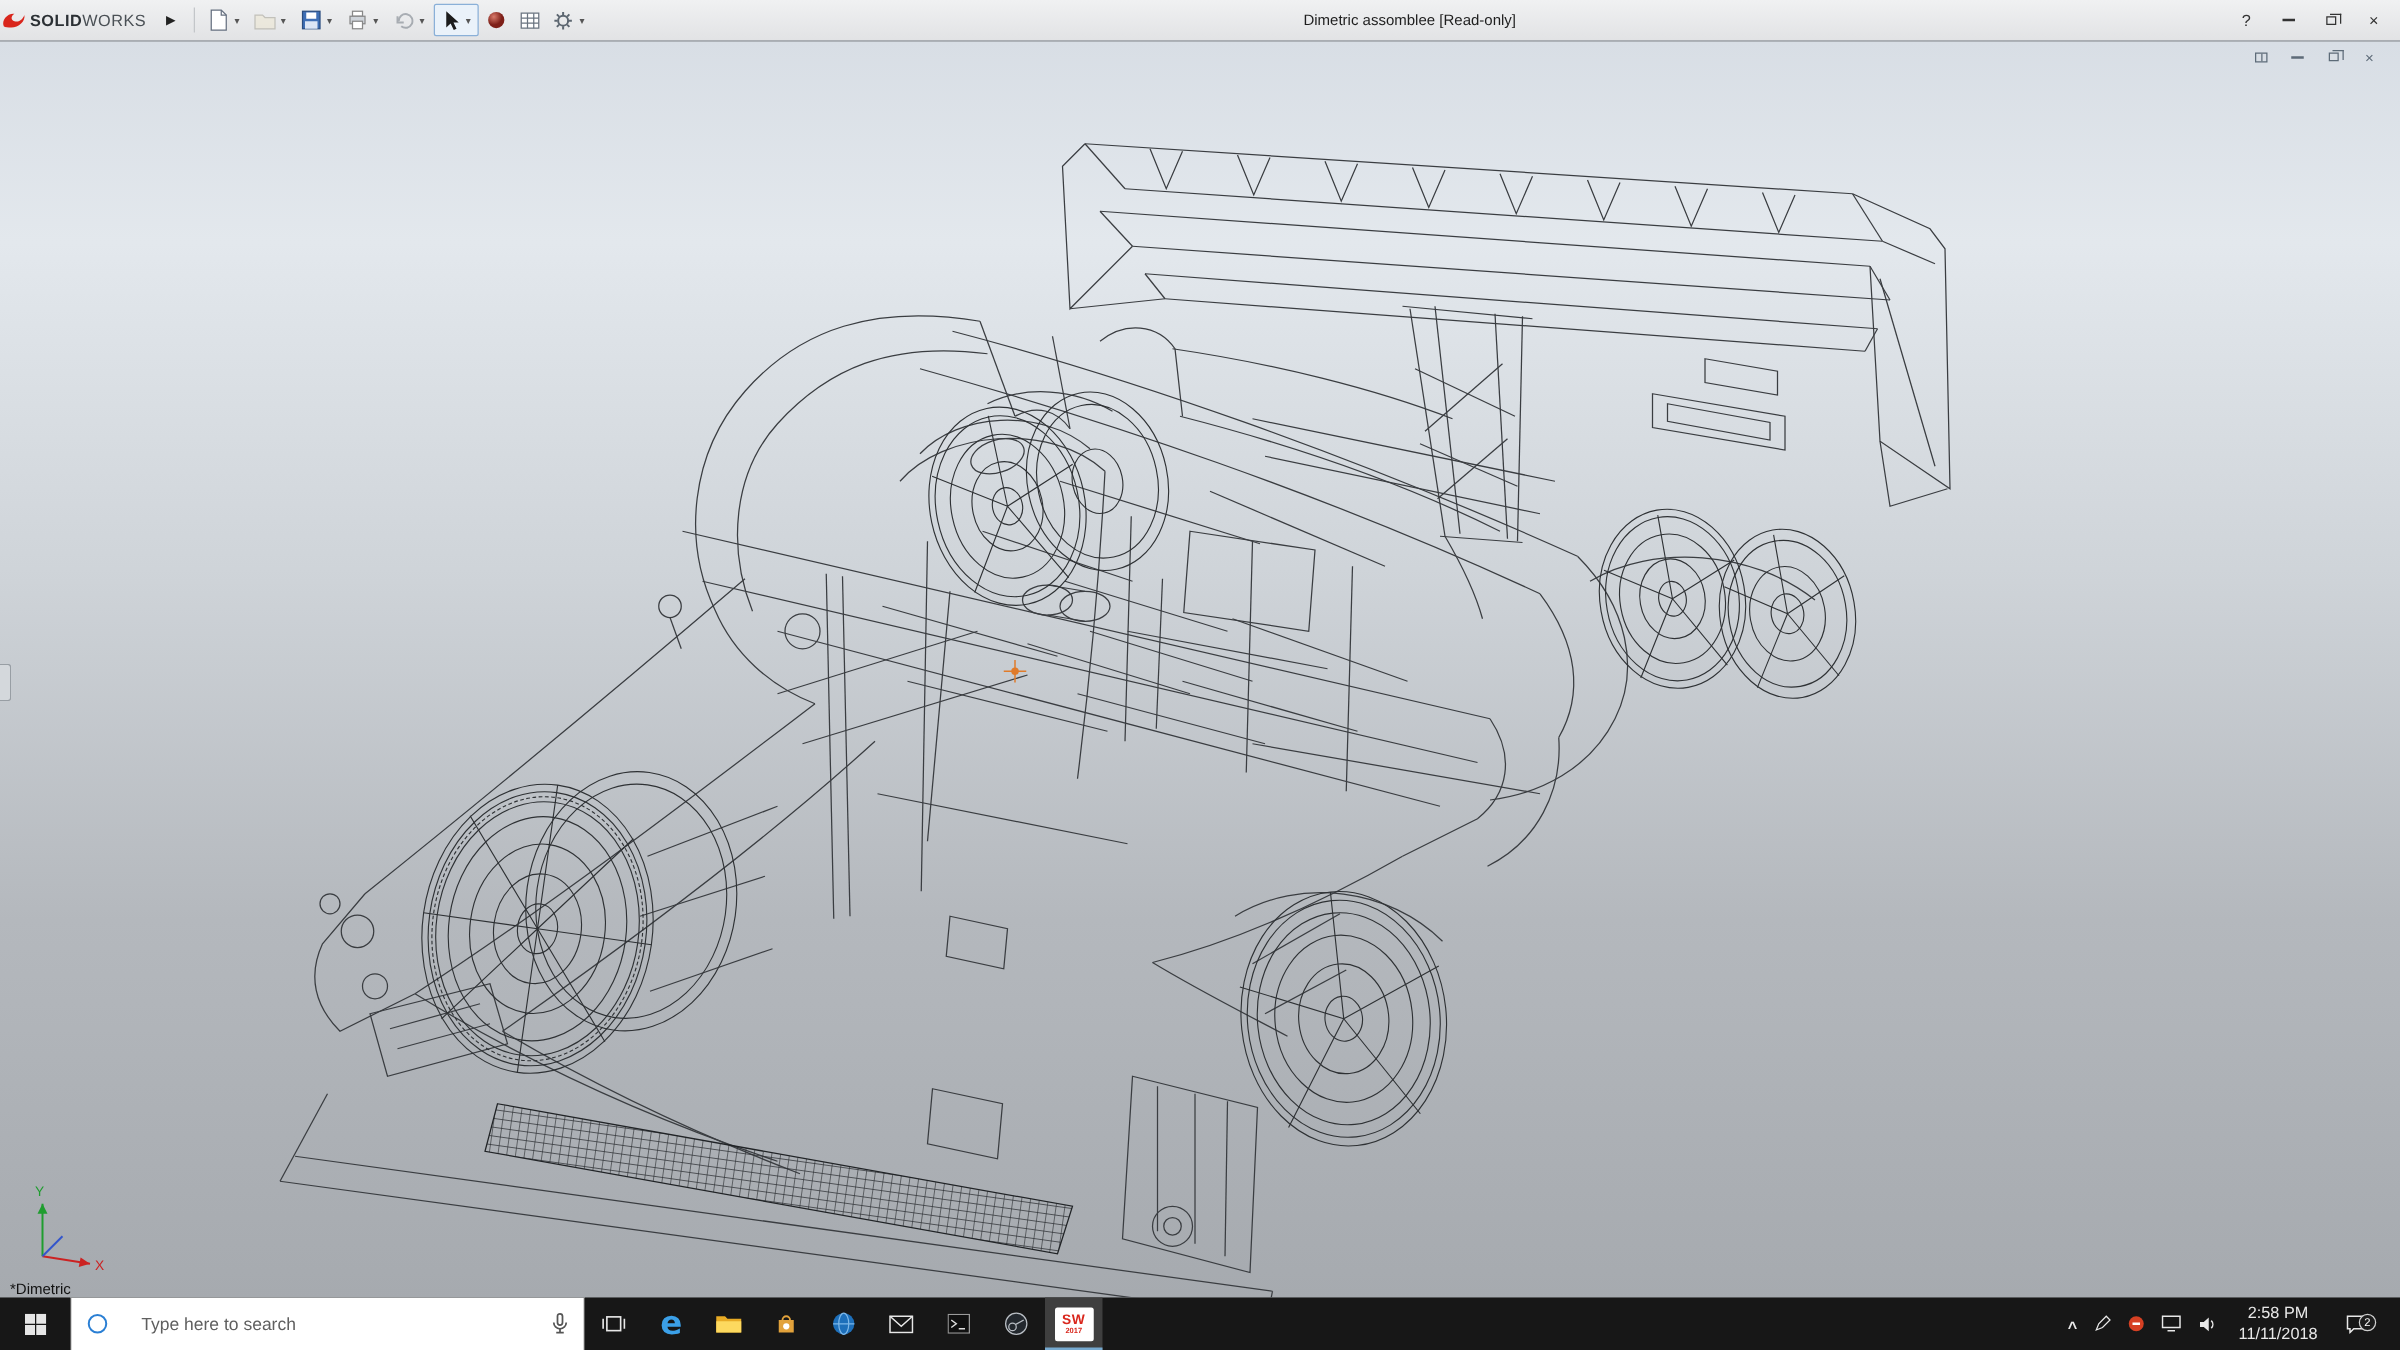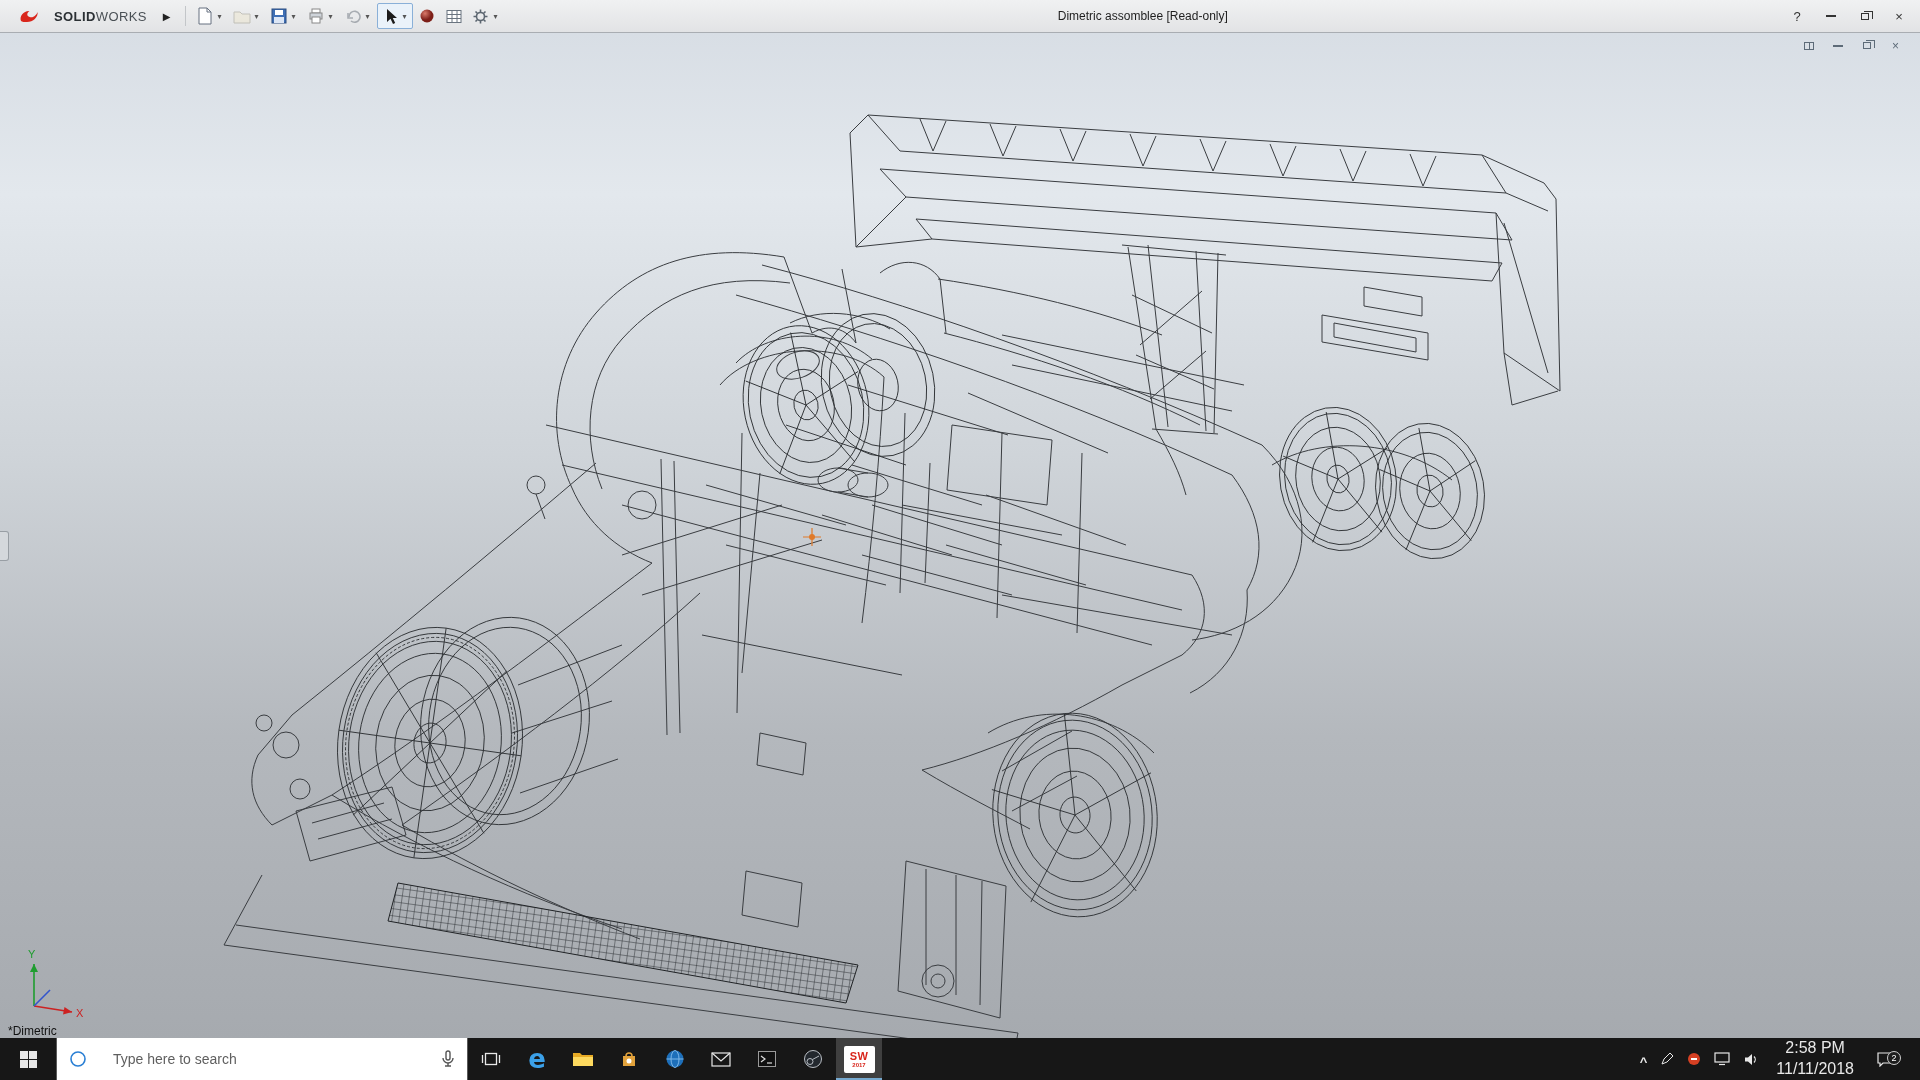--- a/index.html
+++ b/index.html
@@ -3,21 +3,21 @@
 <meta charset="utf-8">
 <style>
   * { margin:0; padding:0; box-sizing:border-box; }
   html,body { width:1920px; height:1080px; overflow:hidden;
     font-family:"Liberation Sans", sans-serif; background:#000; }
   .app { width:1920px; height:1080px; display:flex; flex-direction:column; }
 
   
   .titlebar { height:33px; flex:0 0 33px; background:linear-gradient(#f0f1f2,#e2e3e5);
     border-bottom:1px solid #a9adb2; display:flex; align-items:center; position:relative; }
-  .brand { display:flex; align-items:center; gap:12px; padding:0 8px 0 18px; }
+  .brand { display:flex; align-items:center; gap:0; padding:0 8px 0 0; }
   .brand-text { font-size:13px; letter-spacing:.4px; color:#2b3034; }
   .brand-text b { font-weight:700; }
   .brand-text span { font-weight:400; color:#4a5055; }
   .menu-expand { font-size:10px; color:#222; padding:0 8px; cursor:default; }
   .tb-divider { width:1px; height:20px; background:#c3c6c9; margin:0 6px; }
   .toolbar { display:flex; align-items:center; gap:1px; }
   .tbtn { height:26px; display:flex; align-items:center; padding:0 2px; border:1px solid transparent; border-radius:2px; }
   .tbtn.active { background:#eaf2fa; border-color:#8ab0d8; }
   .tbtn .ic { width:20px; height:20px; display:flex; align-items:center; justify-content:center; }
   .caret { font-size:8px; color:#555; width:10px; text-align:center; }
@@ -54,21 +54,21 @@
   .task-icon { width:46px; display:flex; align-items:center; justify-content:center; position:relative; }
   .task-icon.active-app { background:#3f3f3f; box-shadow:inset 0 -2px 0 #76a9cf; }
   .edge-e { font-size:26px; font-weight:700; color:#3ba0e8; font-family:"DejaVu Sans", sans-serif; line-height:1; }
   .sw-tile { width:31px; height:27px; background:#fff; border-radius:2px; display:flex; flex-direction:column;
     align-items:center; justify-content:center; line-height:1; }
   .sw-text { color:#d9261c; font-weight:700; font-size:11px; letter-spacing:.5px; }
   .sw-year { color:#d9261c; font-size:6px; font-weight:700; }
   .tray { margin-left:auto; display:flex; align-items:center; gap:13px; padding-right:4px; }
   .tray-caret { font-size:13px; font-weight:700; color:#e8e8e8; transform:translateY(2px); }
   .clock { display:flex; flex-direction:column; align-items:center; justify-content:center;
-    font-size:16px; line-height:1.3; text-align:center; padding:0 4px; }
+    font-size:13px; line-height:1.3; text-align:center; padding:0 4px; }
   .action-center { position:relative; display:flex; align-items:center; justify-content:center; width:26px; }
   .ac-badge { position:absolute; right:-4px; bottom:2px; min-width:14px; height:14px; border-radius:50%;
     background:#1d1d1d; border:1px solid #cfcfcf; color:#fff; font-size:9px; display:flex;
     align-items:center; justify-content:center; }
   .show-desktop { width:6px; border-left:1px solid #3a3a3a; }
 </style>
 </head>
 <body>
 
 <div class="app">

